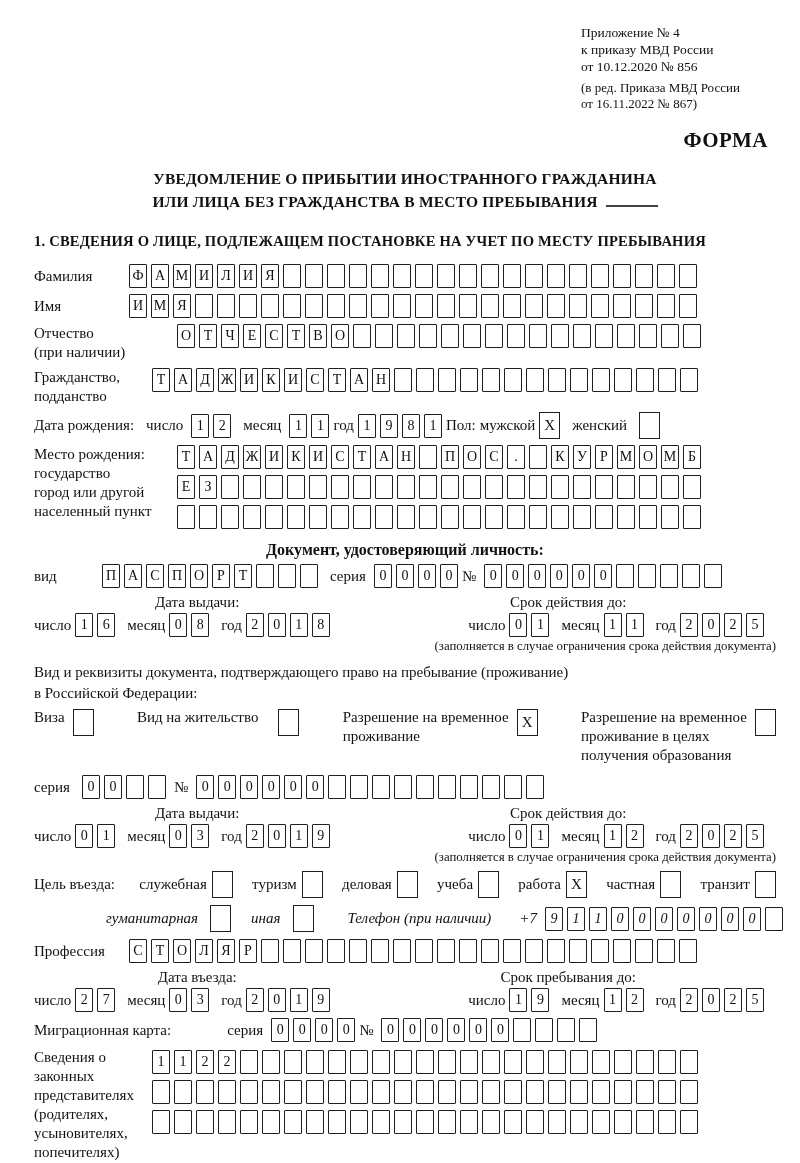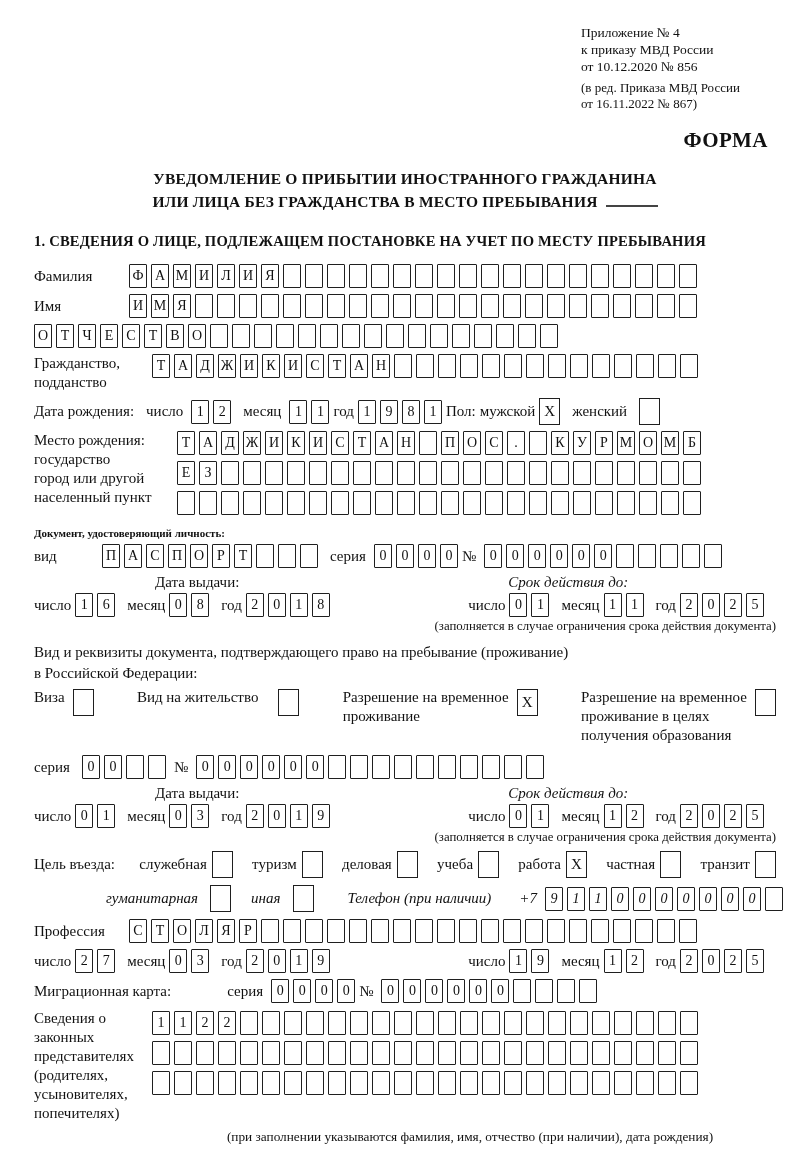--- a/index.html
+++ b/index.html
@@ -27,27 +27,27 @@
 
   .frow{display:flex;align-items:center;margin-bottom:6px;}
   .frow.top{align-items:flex-start;}
   .lblcol{flex:none;line-height:19px;}
   .w95{width:95px;}  .w118{width:118px;}  .w143{width:143px;}
   .lbl{white-space:nowrap;}
   .gap4{width:4px;flex:none;} .gap8{width:8px;flex:none;} .gap12{width:12px;flex:none;}
 
   .stack > .cells{display:flex;margin-bottom:6px;}
 
-  .center-head{font-weight:bold;text-align:left;font-size:11px;margin:2px 0 5px 0;}
+  .center-head{font-weight:bold;text-align:center;font-size:16px;margin:2px 0 5px 0;}
 
   
   .dates{margin-bottom:6px;}
   .dates-head{display:flex;font-size:15px;}
   .dh-left{width:44%;text-align:center;}
-  .dh-right{flex:1;text-align:center;font-style:italic;}
+  .dh-right{flex:1;text-align:center;}
   .dates-row{display:flex;justify-content:space-between;margin-top:2px;}
   .dgroup{display:flex;align-items:center;}
   .dgroup .lbl{margin-right:4px;}
   .dgroup .cells{margin-right:8px;}
   .dates-note{text-align:right;font-size:12.8px;margin-top:2px;}
 
   .para{line-height:21px;margin:8px 0 4px 0;}
 
   .optrow{display:flex;justify-content:space-between;align-items:flex-start;margin:4px 0 10px 0;}
   .optitem{display:flex;align-items:flex-start;}
@@ -143,20 +143,24 @@
         <span class="cell"></span>
         <span class="cell"></span>
         <span class="cell"></span>
         <span class="cell"></span>
         <span class="cell"></span>
         <span class="cell"></span>
       </span>
   </div>
 
   <div class="frow top">
+    <span class="lblcol w143">
+      <div>Отчество</div>
+      <div>(при наличии)</div>
+    </span>
     <span class="cells">
         <span class="cell">О</span>
         <span class="cell">Т</span>
         <span class="cell">Ч</span>
         <span class="cell">Е</span>
         <span class="cell">С</span>
         <span class="cell">Т</span>
         <span class="cell">В</span>
         <span class="cell">О</span>
         <span class="cell"></span>
@@ -624,20 +628,24 @@
         <span class="cell"></span>
         <span class="cell"></span>
         <span class="cell"></span>
         <span class="cell"></span>
         <span class="cell"></span>
         <span class="cell"></span>
       </span>
   </div>
 
   <div class="dates">
+    <div class="dates-head">
+      <span class="dh-left">Дата въезда:</span>
+      <span class="dh-right">Срок пребывания до:</span>
+    </div>
     <div class="dates-row">
       <div class="dgroup">
         <span class="lbl">число</span>
           <span class="cells">
             <span class="cell">2</span>
             <span class="cell">7</span>
           </span>
         <span class="lbl">месяц</span>
           <span class="cells">
             <span class="cell">0</span>

